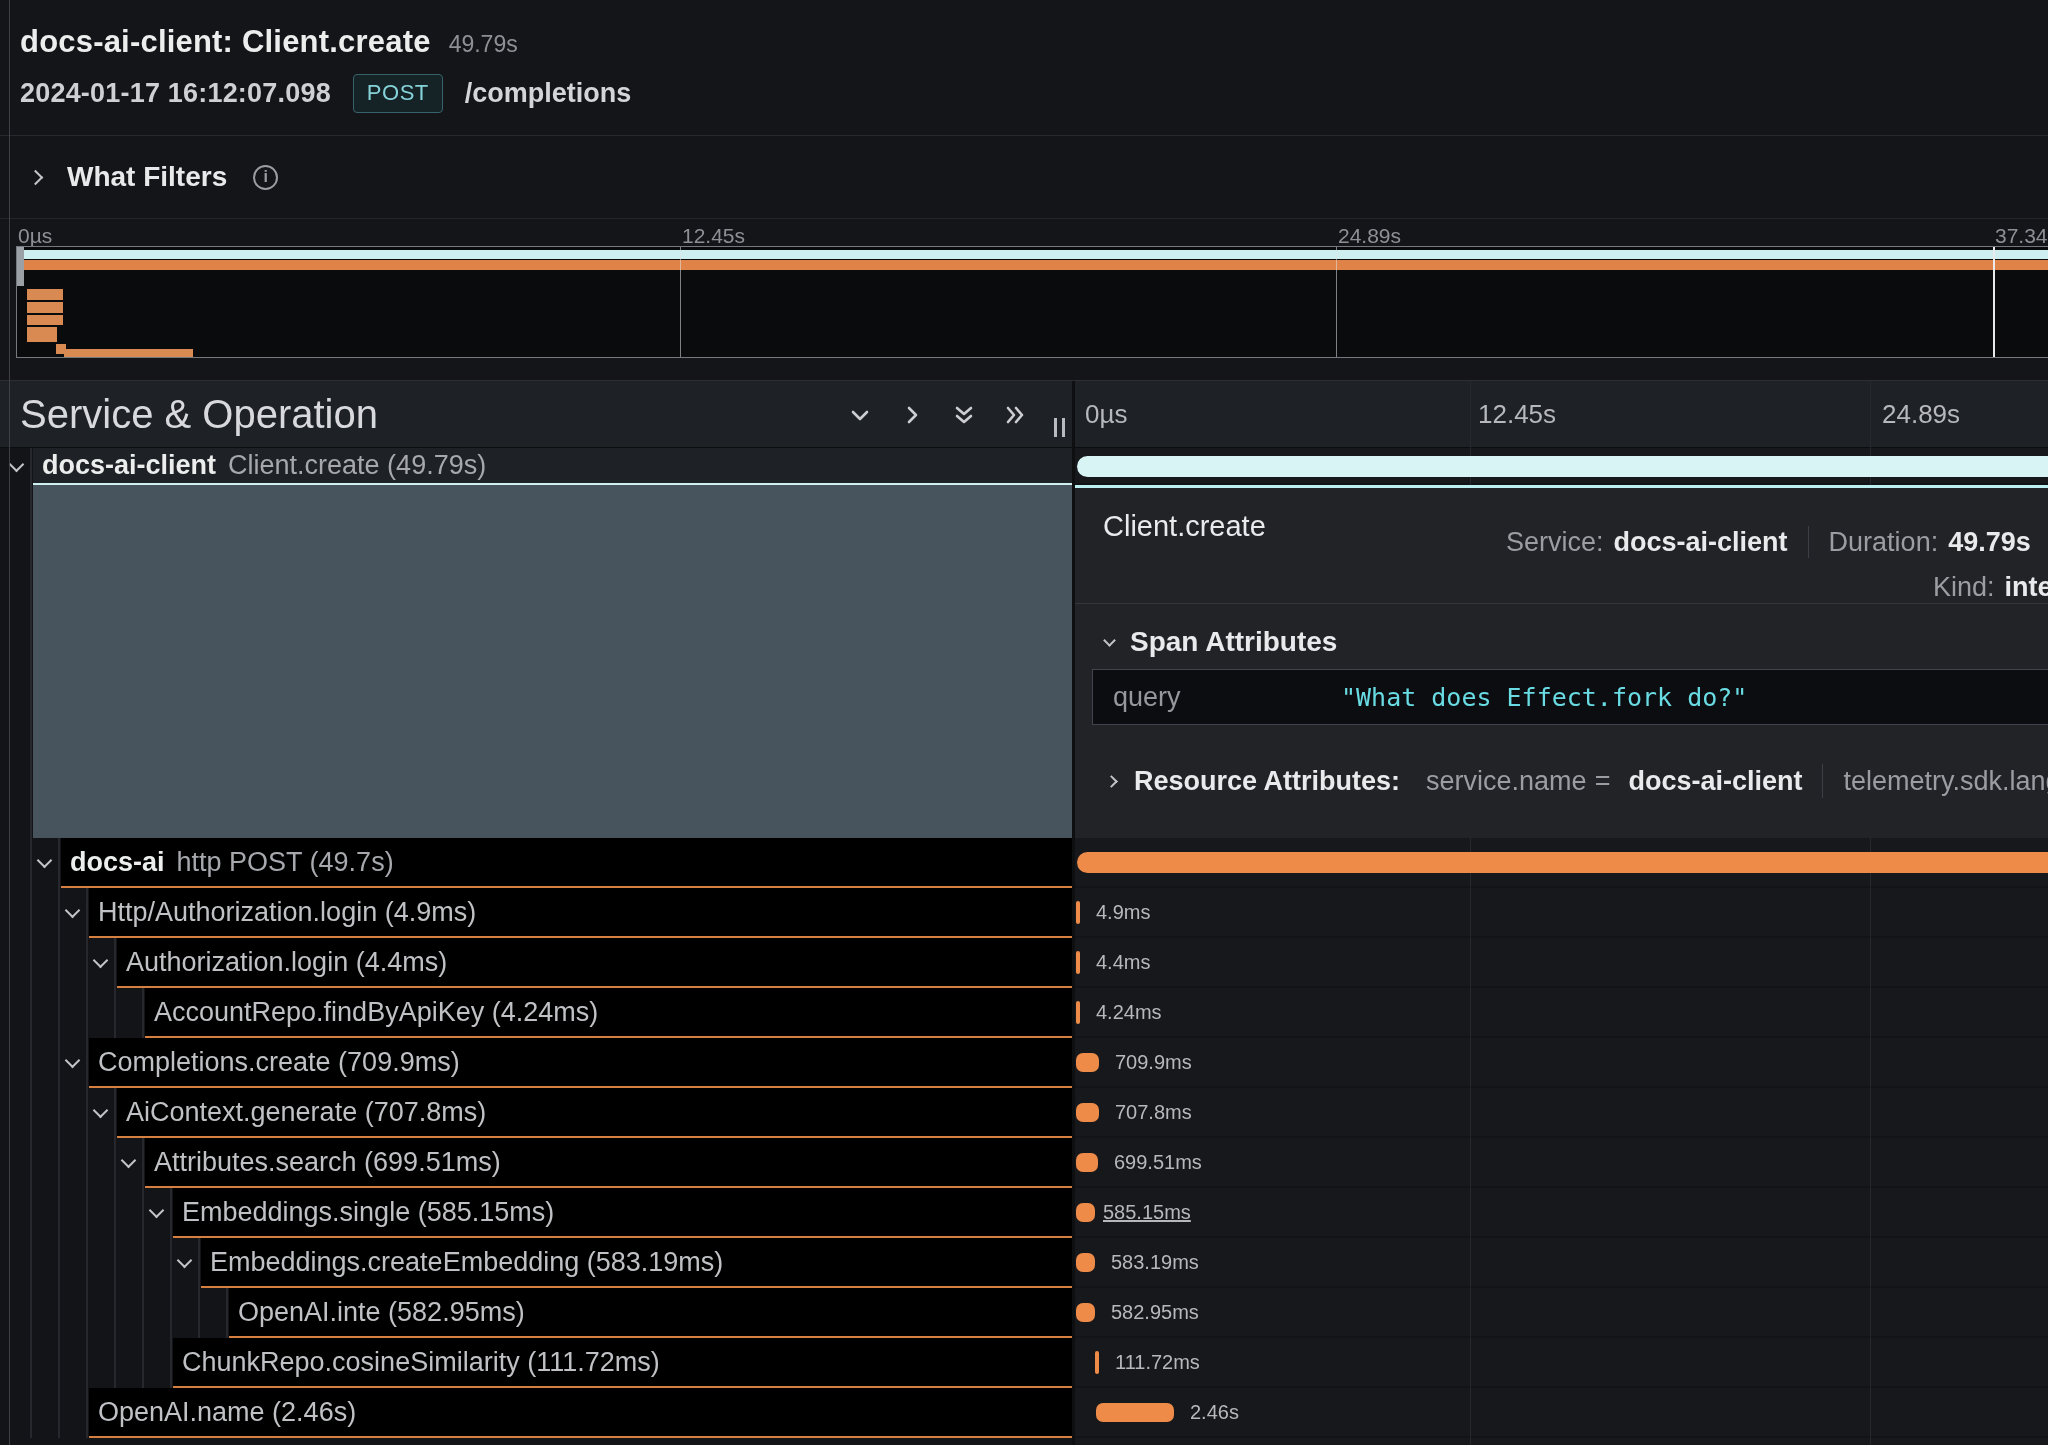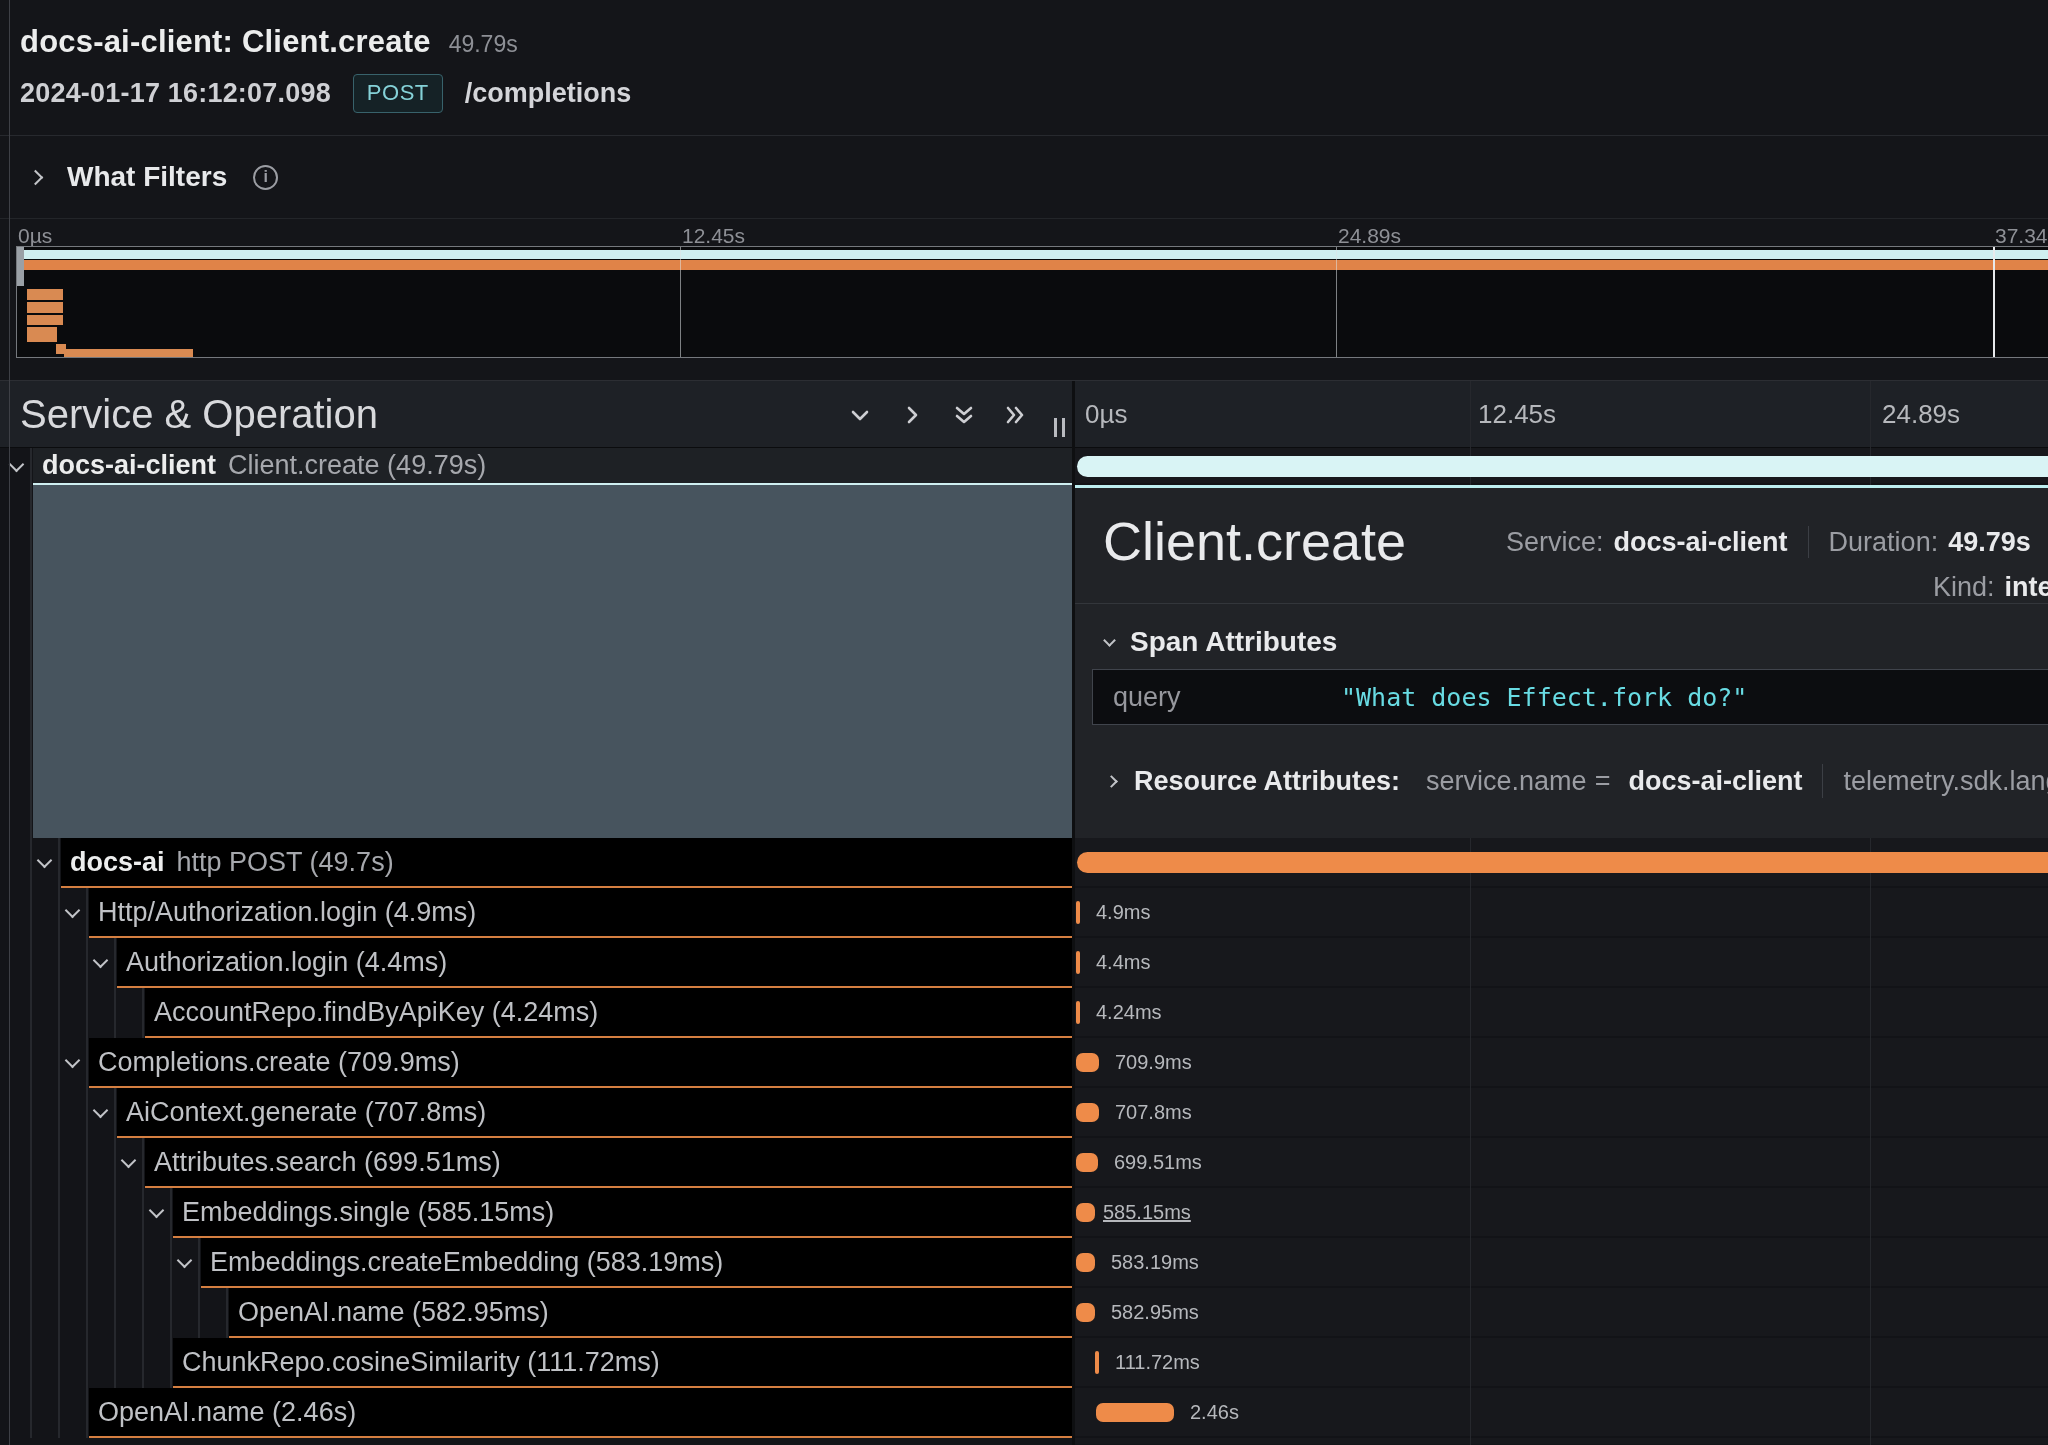--- a/index.html
+++ b/index.html
@@ -98,21 +98,21 @@
   .dur-label { position:absolute; top:0; height:100%; display:flex; align-items:center; font-size:20px; color:#b6b8bc; z-index:3; white-space:nowrap; }
 
   
   .detail-row { display:flex; width:2048px; height:353px; position:relative; z-index:5; }
   .d-gutter { width:33px; background:#131418;
     background-image:repeating-linear-gradient(90deg, transparent 0 26px, #26282d 26px 28px);
     background-position:4px 0; }
   .d-slate { width:1039px; background:#47545e; }
   .d-gap { width:3px; background:#0e0f11; }
   .d-panel { position:relative; width:973px; background:#212327; border-top:3px solid #bdeef0; overflow:visible; }
-  .d-title { position:absolute; left:28px; top:22px; font-size:54px; font-weight:500; color:#e9eaec; }
+  .d-title { position:absolute; left:28px; top:22px; font-size:29px; font-weight:500; color:#e9eaec; }
   .d-meta1 { position:absolute; left:431px; top:38px; display:flex; align-items:center; white-space:nowrap; font-size:27px; }
   .d-meta2 { position:absolute; left:858px; top:84px; display:flex; align-items:center; white-space:nowrap; font-size:27px; }
   .lbl { color:#9b9da3; }
   .d-meta1 b, .d-meta2 b, .d-resource b.val { color:#e9eaec; font-weight:700; margin-left:10px; }
   .vdiv { display:inline-block; width:1px; height:32px; background:#3c3f45; margin:0 20px; }
   .d-divider { position:absolute; left:0; right:0; top:115px; height:1px; background:#33363b; }
   .d-section { position:absolute; left:30px; top:138px; display:flex; align-items:center; gap:16px; font-size:28px; font-weight:700; color:#e9eaec; }
   .d-section .chev { width:9px; height:9px; margin-top:-4px; }
   .attr-box {
     position:absolute; left:17px; right:-2px; top:181px; height:56px;
@@ -395,21 +395,21 @@
         <div class="cell-gap"></div>
         <div class="cell-right">
           <div class="bar pill" style="left: 1px; width: 19px;"></div>
           <span class="dur-label" style="left: 36px;">583.19ms</span>
         </div>
       </div>
       <div class="row">
         <div class="cell-left">
           <div class="gutter" style="width: 229px;"></div>
           <div class="body" style="left: 229px;">
-            <span>OpenAI.name (582.95ms)</span>
+            <span>OpenAI.inte (582.95ms)</span>
           </div>
         </div>
         <div class="cell-gap"></div>
         <div class="cell-right">
           <div class="bar pill" style="left: 1px; width: 19px;"></div>
           <span class="dur-label" style="left: 36px;">582.95ms</span>
         </div>
       </div>
       <div class="row">
         <div class="cell-left">

